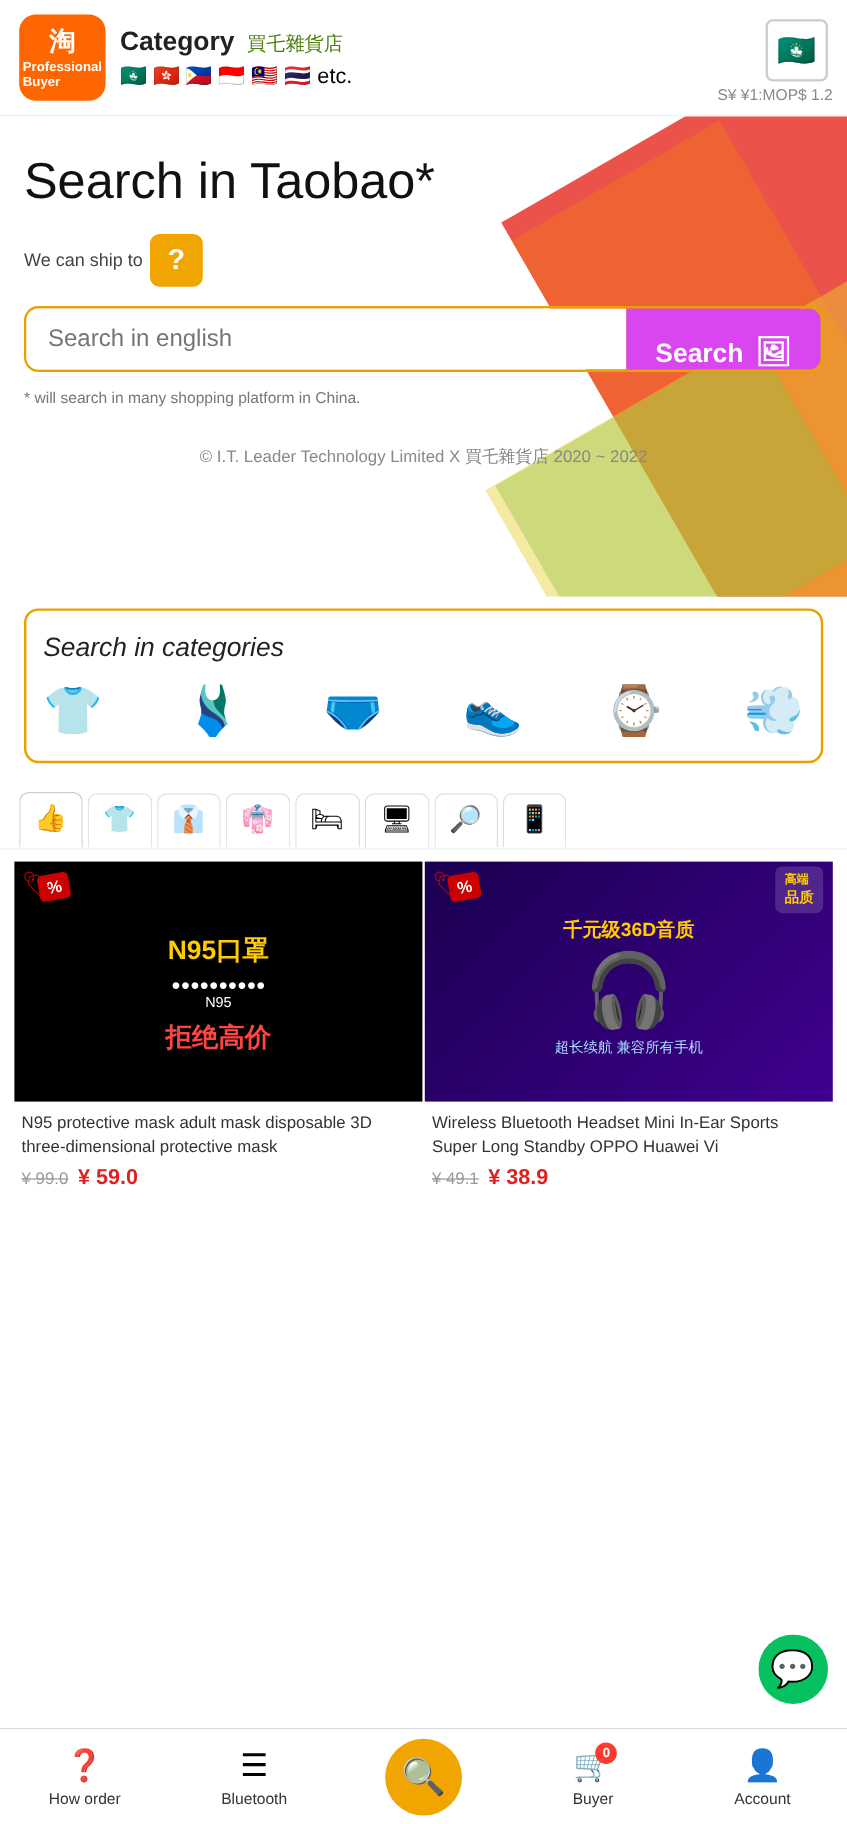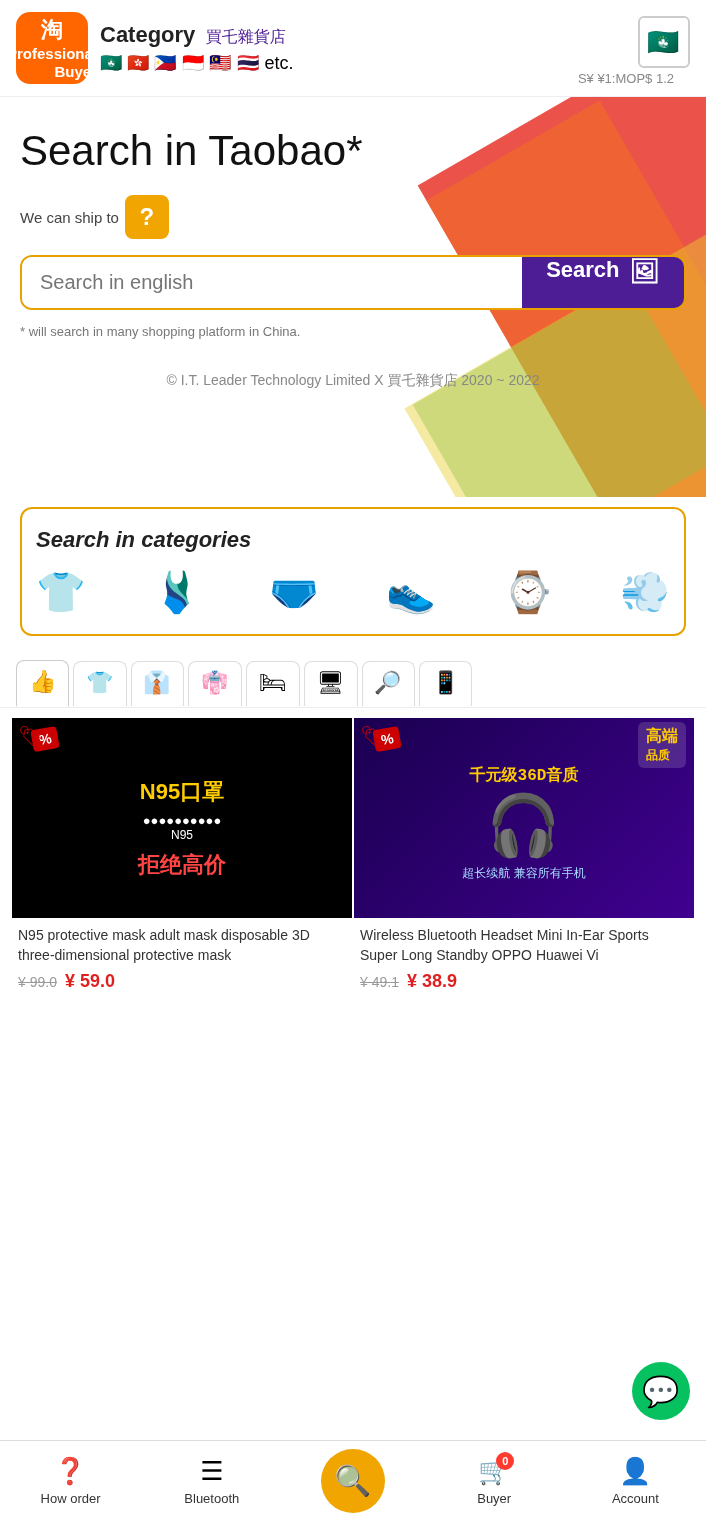--- a/index.html
+++ b/index.html
@@ -26,23 +26,23 @@
       background: #ff6600;
       border-radius: 14px;
       display: flex;
       align-items: center;
       justify-content: center;
       flex-shrink: 0;
       margin-right: 12px;
     }
     .header-logo-inner {
       color: white;
-      font-size: 15px;
+      font-size: 11px;
       font-weight: bold;
-      text-align: right;
+      text-align: left;
       line-height: 1.2;
     }
     .header-logo-kanji {
       font-size: 22px;
       color: white;
       font-weight: bold;
     }
     .header-text {
       flex: 1;
     }
@@ -61,21 +61,21 @@
       border: 2px solid #ccc;
       border-radius: 6px;
       display: flex;
       align-items: center;
       justify-content: center;
       font-size: 26px;
       flex-shrink: 0;
     }
     .exchange-rate {
       position: absolute;
-      right: 32px;
+      right: 12px;
       bottom: 10px;
       font-size: 13px;
       color: #888;
     }
 
     
     .hero {
       position: relative;
       padding: 30px 20px 20px 20px;
       overflow: hidden;
@@ -129,29 +129,29 @@
     .search-input {
       flex: 1;
       border: none;
       outline: none;
       font-size: 20px;
       color: #bbb;
       padding: 0 18px;
       background: #fff;
     }
     .search-btn {
-      background: #4c1d95;
+      background: #d946ef;
       border: none;
       color: white;
       font-size: 22px;
       font-weight: bold;
       padding: 0 24px;
       cursor: pointer;
       display: flex;
-      align-items: flex-start;
+      align-items: flex-end;
       gap: 10px;
     }
     .search-note {
       font-size: 13px;
       color: #777;
       position: relative;
       z-index: 2;
     }
     .copyright {
       font-size: 14px;
@@ -165,21 +165,21 @@
 
     
     .categories-box {
       margin: 10px 20px 16px 20px;
       border: 2px solid #e8a200;
       border-radius: 12px;
       padding: 18px 14px;
     }
     .categories-title {
       font-size: 22px;
-      font-weight: bold;
+      font-weight: normal;
       color: #222;
       margin-bottom: 16px;
       font-style: italic;
     }
     .categories-icons {
       display: flex;
       justify-content: space-between;
       align-items: center;
     }
     .cat-icon {
@@ -405,21 +405,21 @@
 <div class="header">
   <div class="header-logo">
     <div style="text-align:center;">
       <div class="header-logo-kanji">淘</div>
       <div class="header-logo-inner">Professional<br>Buyer</div>
     </div>
   </div>
   <div class="header-text">
     <div>
       <span style="font-size:22px;font-weight:bold;color:#222;">Category</span>
-      <span style="font-size:16px;color:#4c1d95;margin-left:6px;">買乇雜貨店</span>
+      <span style="font-size:16px;color:#4d7c0f;margin-left:6px;">買乇雜貨店</span>
     </div>
     <div class="header-flags">🇲🇴 🇭🇰 🇵🇭 🇮🇩 🇲🇾 🇹🇭 etc.</div>
   </div>
   <div class="header-flag-btn" style="position:absolute;right:16px;top:16px;">
     <span>🇲🇴</span>
   </div>
   <div class="exchange-rate">S¥ ¥1:MOP$ 1.2</div>
 </div>
 
 <div class="hero">
@@ -488,24 +488,24 @@
       <span class="price-old">¥ 99.0</span>
       <span class="price-new">¥ 59.0</span>
     </div>
   </div>
 
   <div class="product-card">
     <div class="product-bluetooth">
       <span style="position:absolute;top:6px;left:6px;font-size:20px;color:#cc0000;">🏷</span>
       <div style="position:absolute;top:10px;left:20px;background:#cc0000;color:white;font-size:14px;font-weight:bold;padding:3px 7px;border-radius:4px;transform:rotate(-10deg);">%</div>
       <div style="position:absolute;top:4px;right:8px;background:rgba(255,255,255,0.15);border-radius:6px;padding:4px 8px;">
-        <div style="color:#ffcc00;font-size:16px;font-weight:bold;">高端</div>
+        <div style="color:#ffcc00;font-size:10px;font-weight:bold;">高端</div>
         <div style="color:#ffcc00;font-size:12px;font-weight:bold;">品质</div>
       </div>
-      <div style="color:#ffcc00;font-size:16px;font-weight:bold;margin-top:10px;font-family:Liberation Mono, monospace;">千元级36D音质</div>
+      <div style="color:#ffcc00;font-size:16px;font-weight:bold;margin-top:10px;">千元级36D音质</div>
       <div class="product-bluetooth-headset">🎧</div>
       <div style="color:#aaddff;font-size:12px;margin-top:4px;">超长续航 兼容所有手机</div>
     </div>
     <div class="product-name">Wireless Bluetooth Headset Mini In-Ear Sports Super Long Standby OPPO Huawei Vi</div>
     <div class="product-price-row">
       <span class="price-old">¥ 49.1</span>
       <span class="price-new">¥ 38.9</span>
     </div>
   </div>
 

